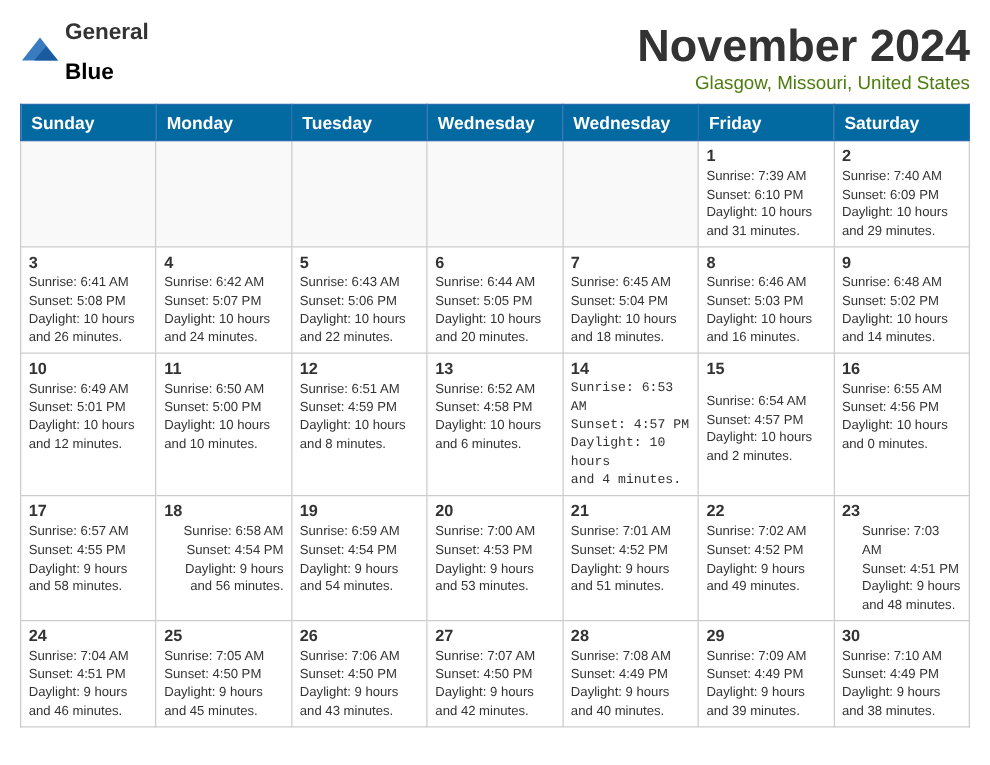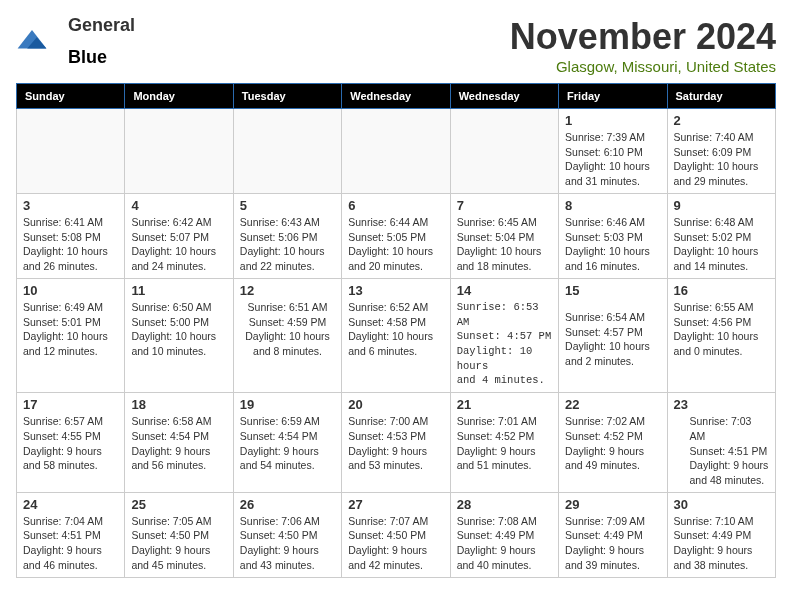--- a/index.html
+++ b/index.html
@@ -12,21 +12,21 @@
     }
     .header {
       display: flex;
       justify-content: space-between;
       align-items: flex-start;
       margin-bottom: 8px;
     }
     .logo {
       display: flex;
       align-items: center;
-      gap: 20px;
+      gap: 4px;
       justify-content: center;
     }
     .logo-text {
       display: flex;
       flex-direction: column;
       line-height: 1.1;
     }
     .logo-general {
       font-size: 18px;
       font-weight: bold;
@@ -53,23 +53,23 @@
     .location {
       font-size: 15px;
       color: #4d7c0f;
     }
     .calendar {
       width: 100%;
       border-collapse: collapse;
       border: 1px solid #ccc;
     }
     .calendar th {
-      background-color: #000000;
+      background-color: #0369a1;
       color: #fff;
-      font-size: 11px;
+      font-size: 14px;
       font-weight: bold;
       padding: 6px 8px;
       text-align: left;
       border: 1px solid #2a6aaf;
     }
     .calendar td {
       width: calc(100% / 7);
       vertical-align: top;
       padding: 4px 6px;
       border: 1px solid #ccc;
@@ -207,21 +207,21 @@
         </td>
         <td>
           <span class="day-num">11</span>
           <div class="day-detail" style="white-space: pre-line;">Sunrise: 6:50 AM
 Sunset: 5:00 PM
 Daylight: 10 hours
 and 10 minutes.</div>
         </td>
         <td>
           <span class="day-num">12</span>
-          <div class="day-detail" style="white-space: pre-line; text-align: center;">Sunrise: 6:51 AM
+          <div class="day-detail" style="white-space: pre-line;">Sunrise: 6:51 AM
 Sunset: 4:59 PM
 Daylight: 10 hours
 and 8 minutes.</div>
         </td>
         <td>
           <span class="day-num">13</span>
           <div class="day-detail" style="white-space: pre-line;">Sunrise: 6:52 AM
 Sunset: 4:58 PM
 Daylight: 10 hours
 and 6 minutes.</div>
@@ -251,21 +251,21 @@
       <tr>
         <td>
           <span class="day-num">17</span>
           <div class="day-detail" style="white-space: pre-line;">Sunrise: 6:57 AM
 Sunset: 4:55 PM
 Daylight: 9 hours
 and 58 minutes.</div>
         </td>
         <td>
           <span class="day-num">18</span>
-          <div class="day-detail" style="white-space: pre-line;">Sunrise: 6:58 AM
+          <div class="day-detail" style="white-space: pre-line; text-align: right;">Sunrise: 6:58 AM
 Sunset: 4:54 PM
 Daylight: 9 hours
 and 56 minutes.</div>
         </td>
         <td>
           <span class="day-num">19</span>
           <div class="day-detail" style="white-space: pre-line;">Sunrise: 6:59 AM
 Sunset: 4:54 PM
 Daylight: 9 hours
 and 54 minutes.</div>

